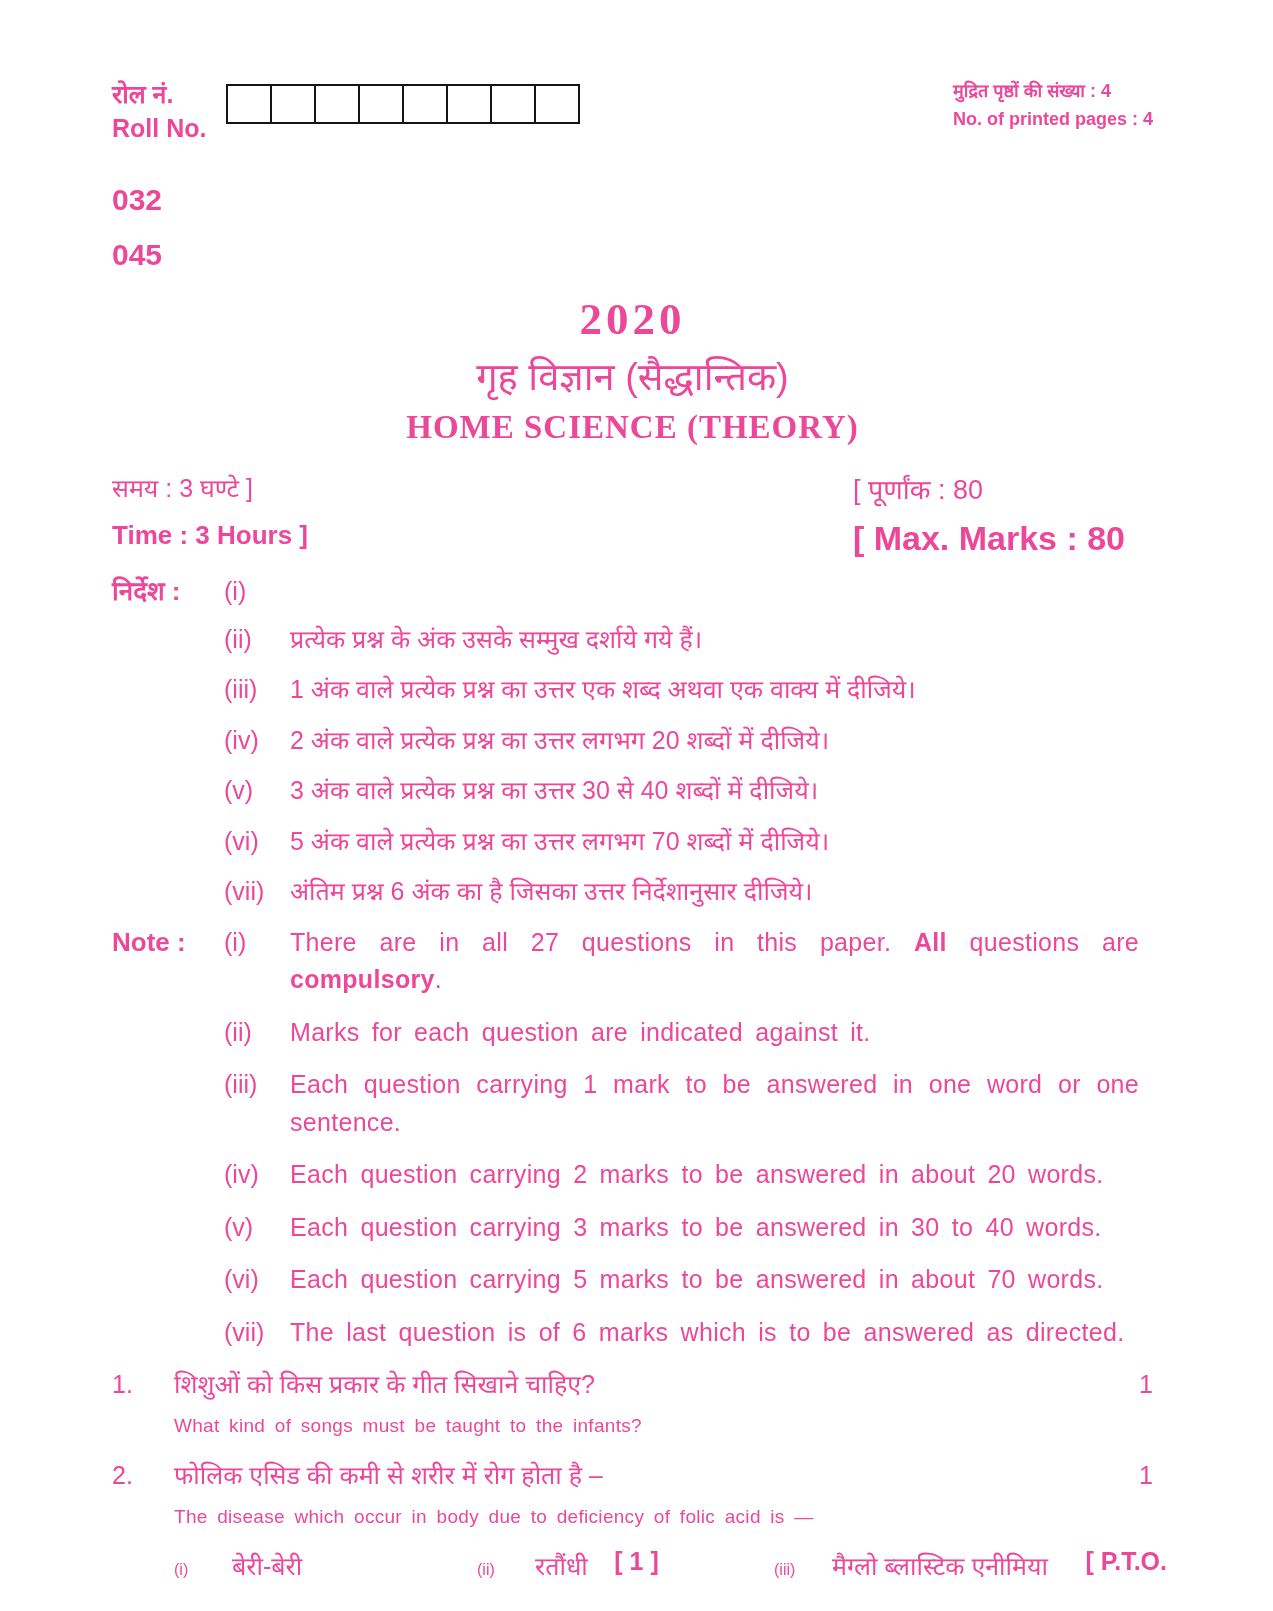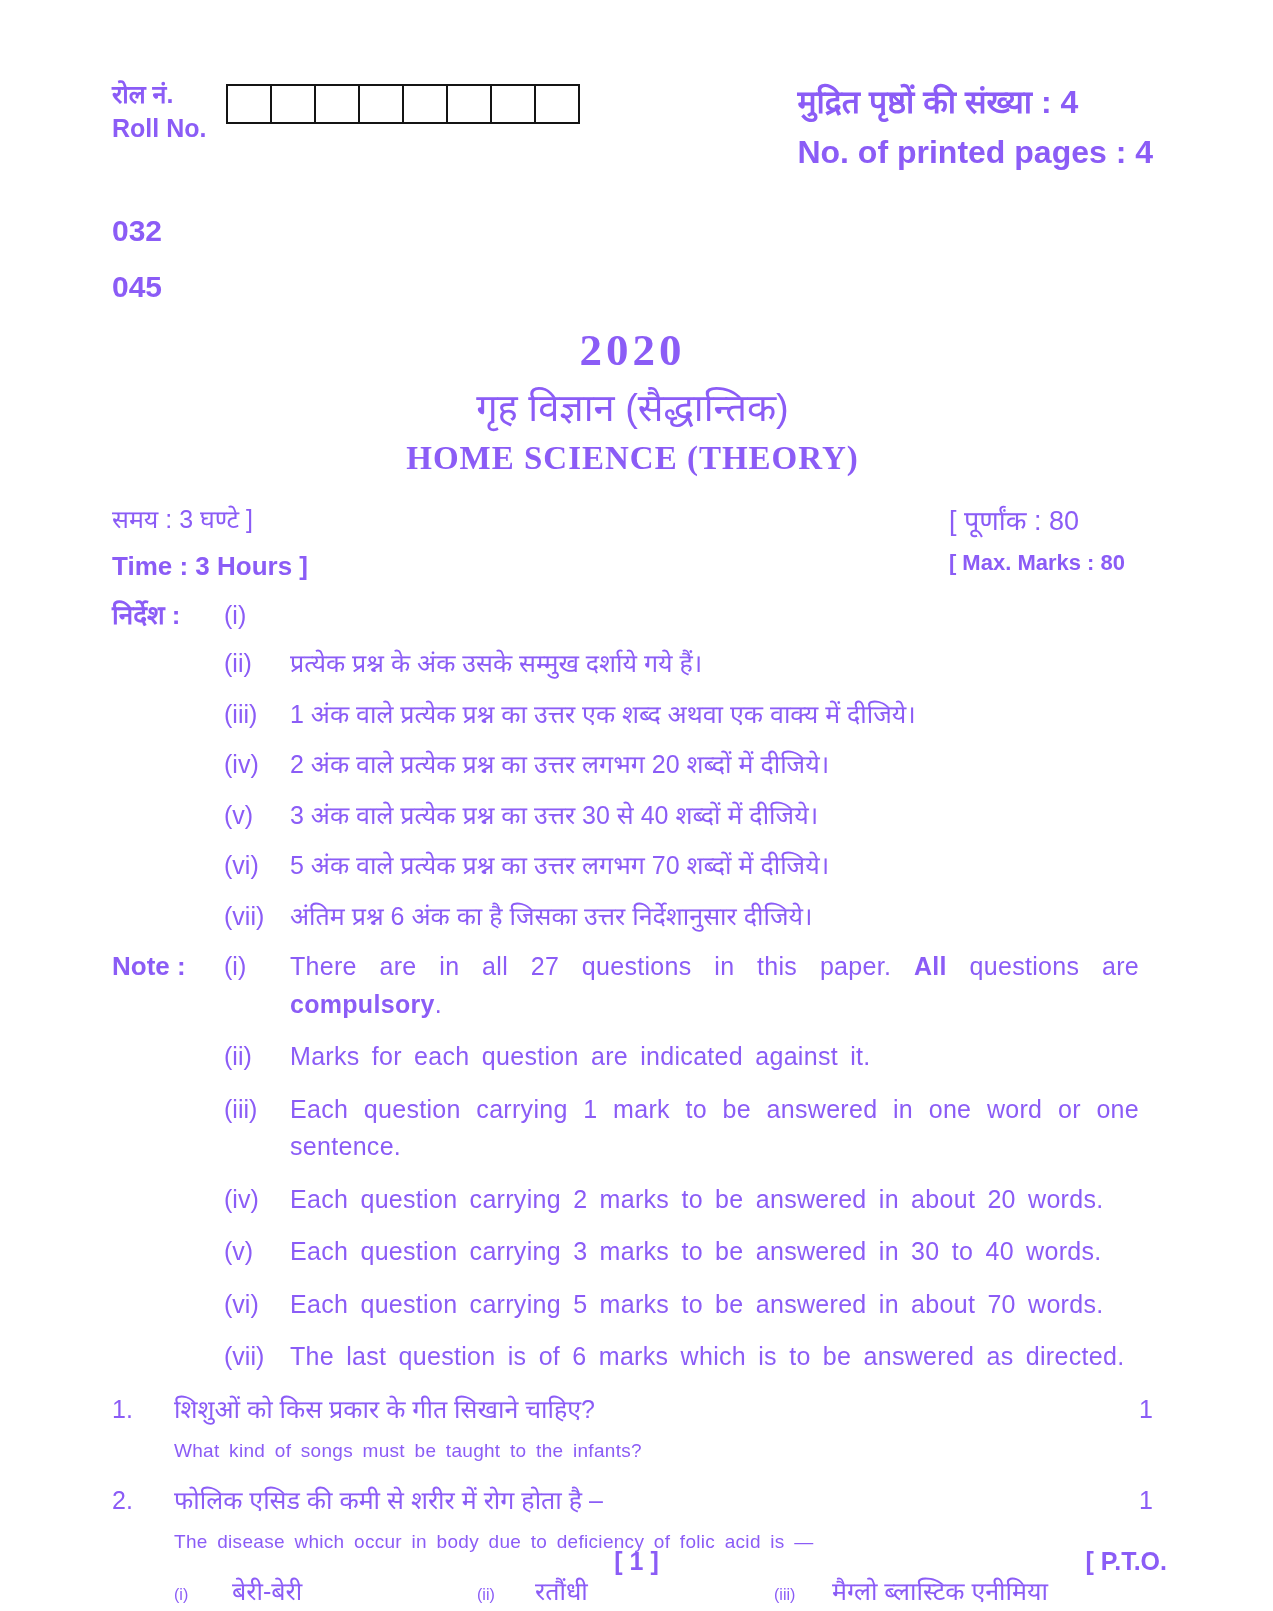--- a/index.html
+++ b/index.html
@@ -1,50 +1,50 @@
 <!DOCTYPE html>
 <html><head>
 <meta charset="utf-8">
 <style>
   * { margin:0; padding:0; box-sizing:border-box; }
   html,body { background:#e8e8e8; }
   .page {
     width:1273px; height:1611px;
     margin:0 auto;
     background:#ffffff;
-    color:#8b5cf6;
+    color:#ec4899;
     font-family:"Liberation Sans", sans-serif;
     padding:78px 120px 24px 112px;
     position:relative;
     overflow:hidden;
   }
   
   .header-row { display:flex; justify-content:space-between; align-items:flex-start; }
   .roll-block { display:flex; gap:20px; align-items:flex-start; }
   .roll-labels { font-size:25px; font-weight:bold; line-height:1.35; }
   .roll-boxes { display:flex; margin-top:6px; }
   .roll-box { width:46px; height:40px; border:2px solid #141414; margin-left:-2px; background:#fff; }
   .roll-box:first-child { margin-left:0; }
-  .pages-block { font-size:32px; font-weight:bold; line-height:1.55; }
+  .pages-block { font-size:18px; font-weight:bold; line-height:1.55; }
   
   .codes-row { display:flex; justify-content:space-between; margin-top:26px; }
   .left-codes { font-size:30px; font-weight:bold; line-height:1.85; }
   .right-codes { font-size:33px; font-weight:bold; line-height:1.75; font-family:"Liberation Serif", serif; }
   
   .title-block { text-align:center; margin-top:10px; }
   .title-year { font-size:45px; font-weight:bold; letter-spacing:4px; font-family:"Liberation Serif", serif; }
   .title-hi { font-size:38px; font-weight:normal; margin-top:4px; }
   .title-en { font-size:33px; font-weight:bold; margin-top:8px; letter-spacing:1px; font-family:"Liberation Serif", serif; }
   
   .meta-row { display:flex; justify-content:space-between; margin-top:24px; }
   .meta-left .hi, .meta-right .hi { font-size:25px; }
   .meta-left .en { font-size:26px; font-weight:bold; margin-top:16px; }
   .meta-right { text-align:left; padding-right:28px; }
   .meta-right .hi { font-size:27px; }
-  .meta-right .en { font-size:22px; font-weight:bold; margin-top:12px; }
+  .meta-right .en { font-size:34px; font-weight:bold; margin-top:12px; }
   
   .inst { margin-top:14px; }
   .inst-row { display:grid; grid-template-columns:112px 66px 1fr; align-items:baseline; margin-bottom:13px; }
   .inst-row .inst-heading { font-weight:bold; font-size:26px; }
   .inst-row .inst-label { font-size:25px; }
   .inst-row .inst-text { font-size:25px; line-height:1.5; }
   .notes { margin-top:6px; }
   .notes .inst-row { margin-bottom:15px; }
   .notes .inst-text { letter-spacing:0.3px; word-spacing:5px; text-align:justify; padding-right:14px; }
   b.seg { font-weight:bold; }

